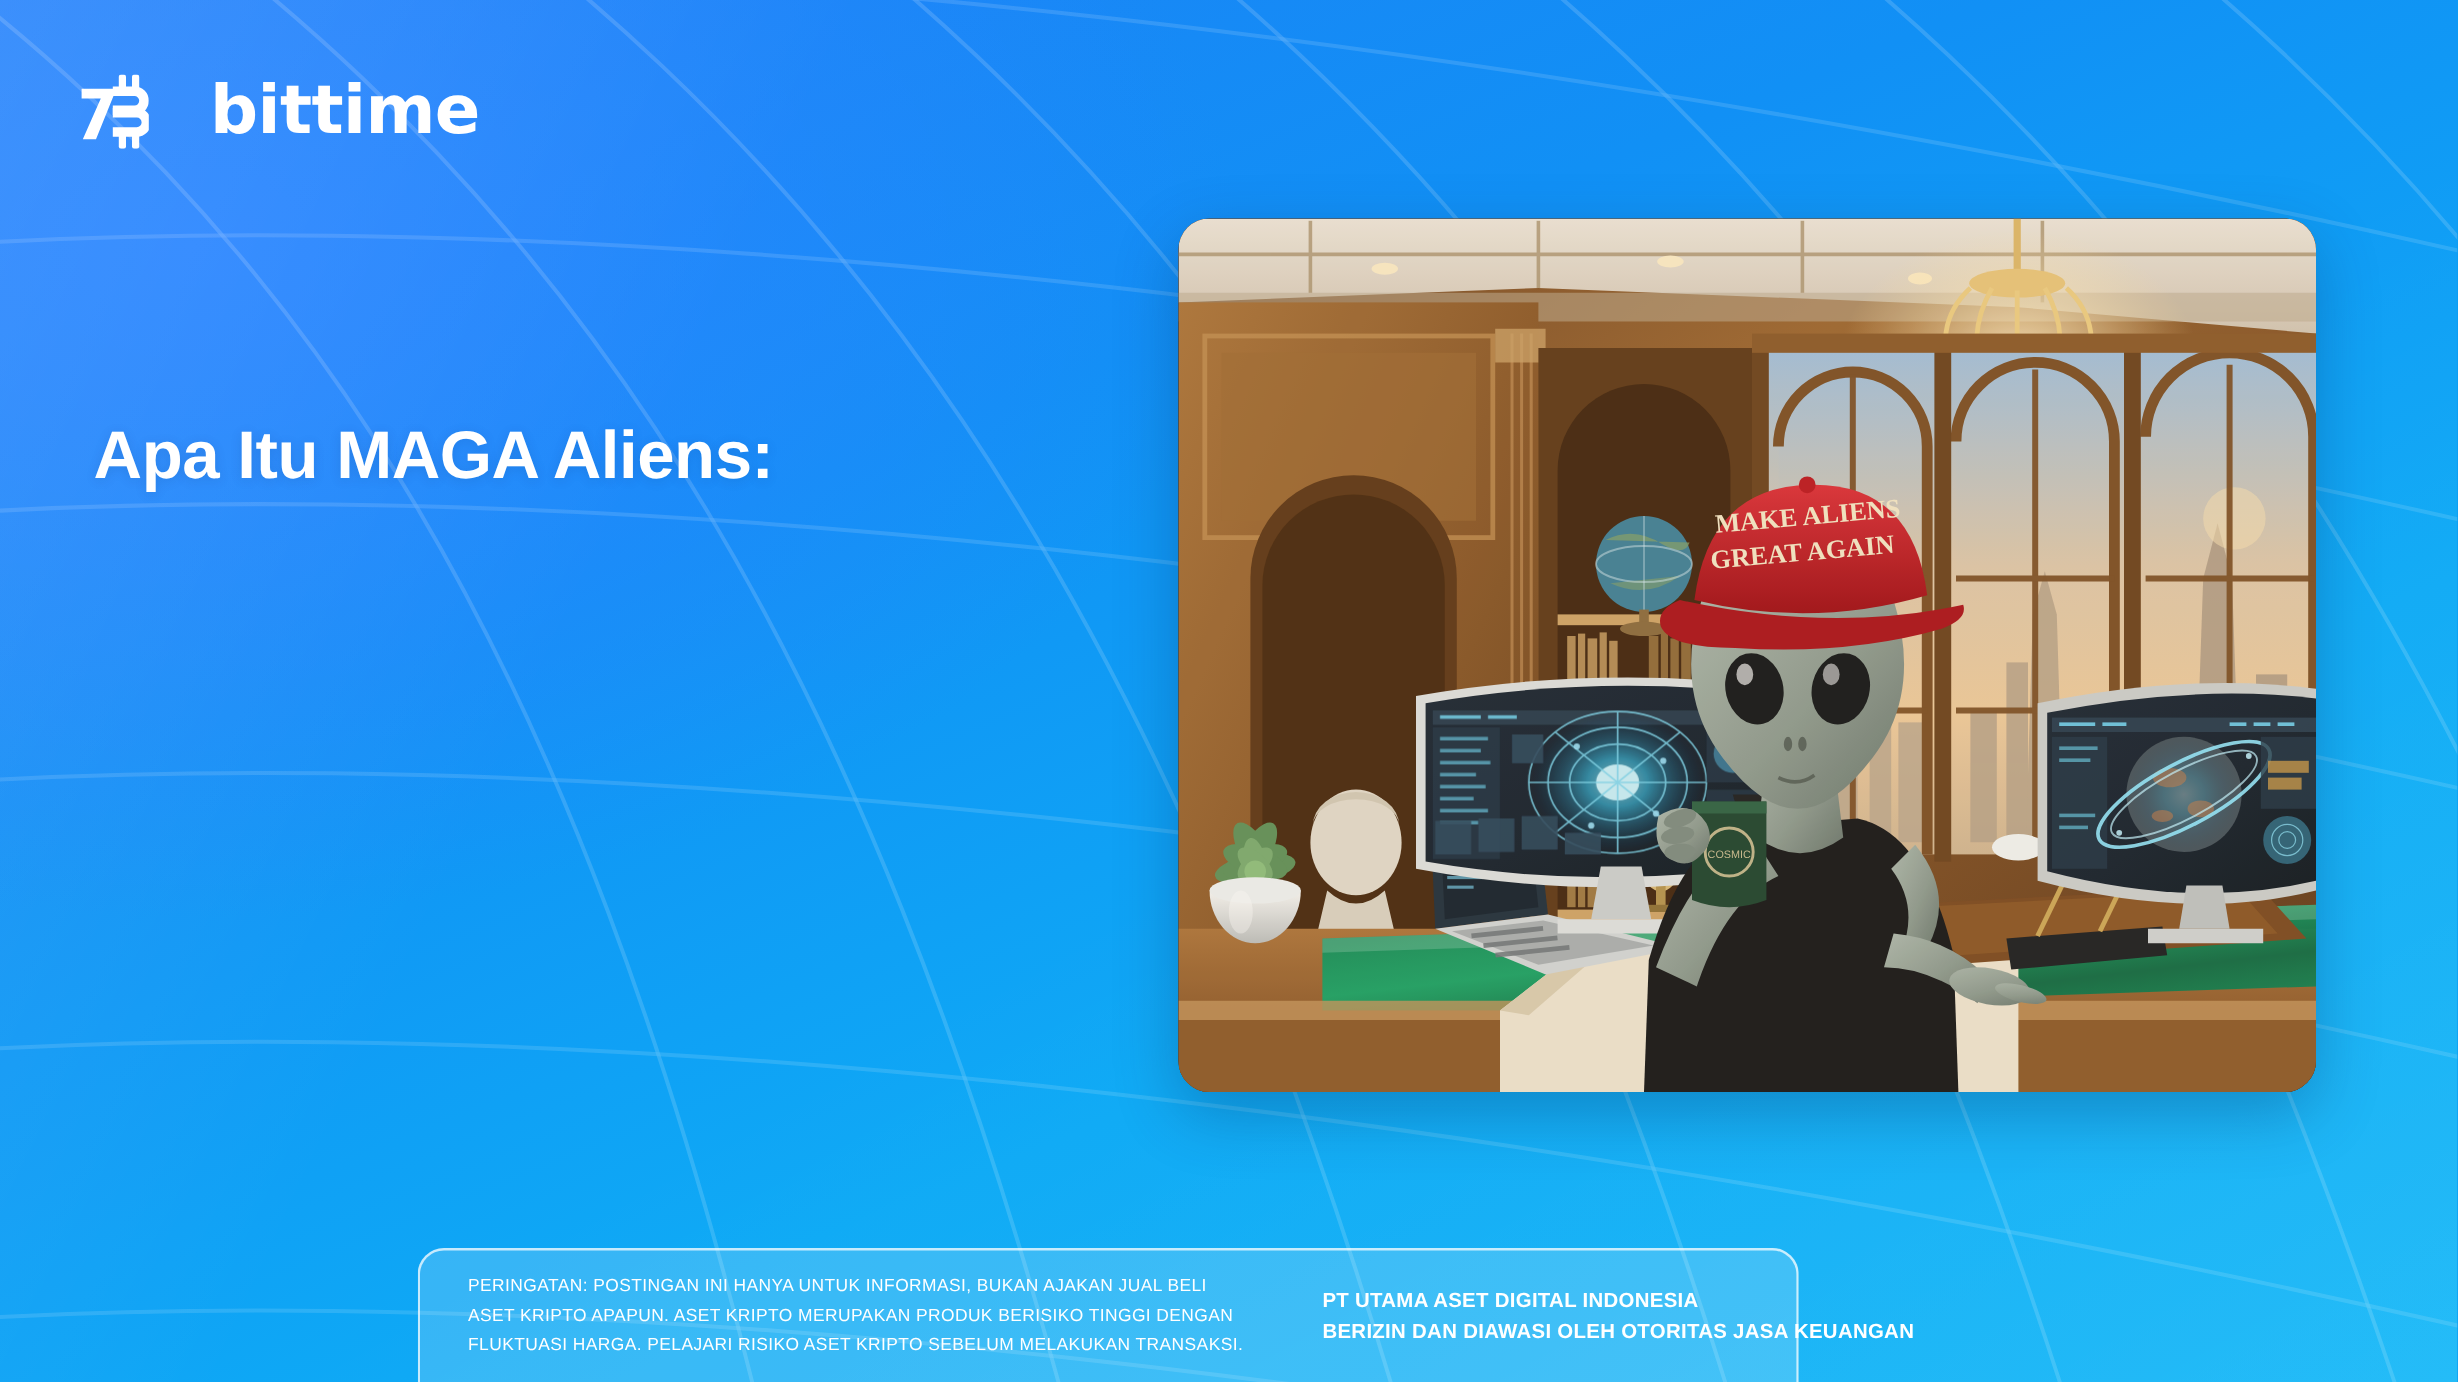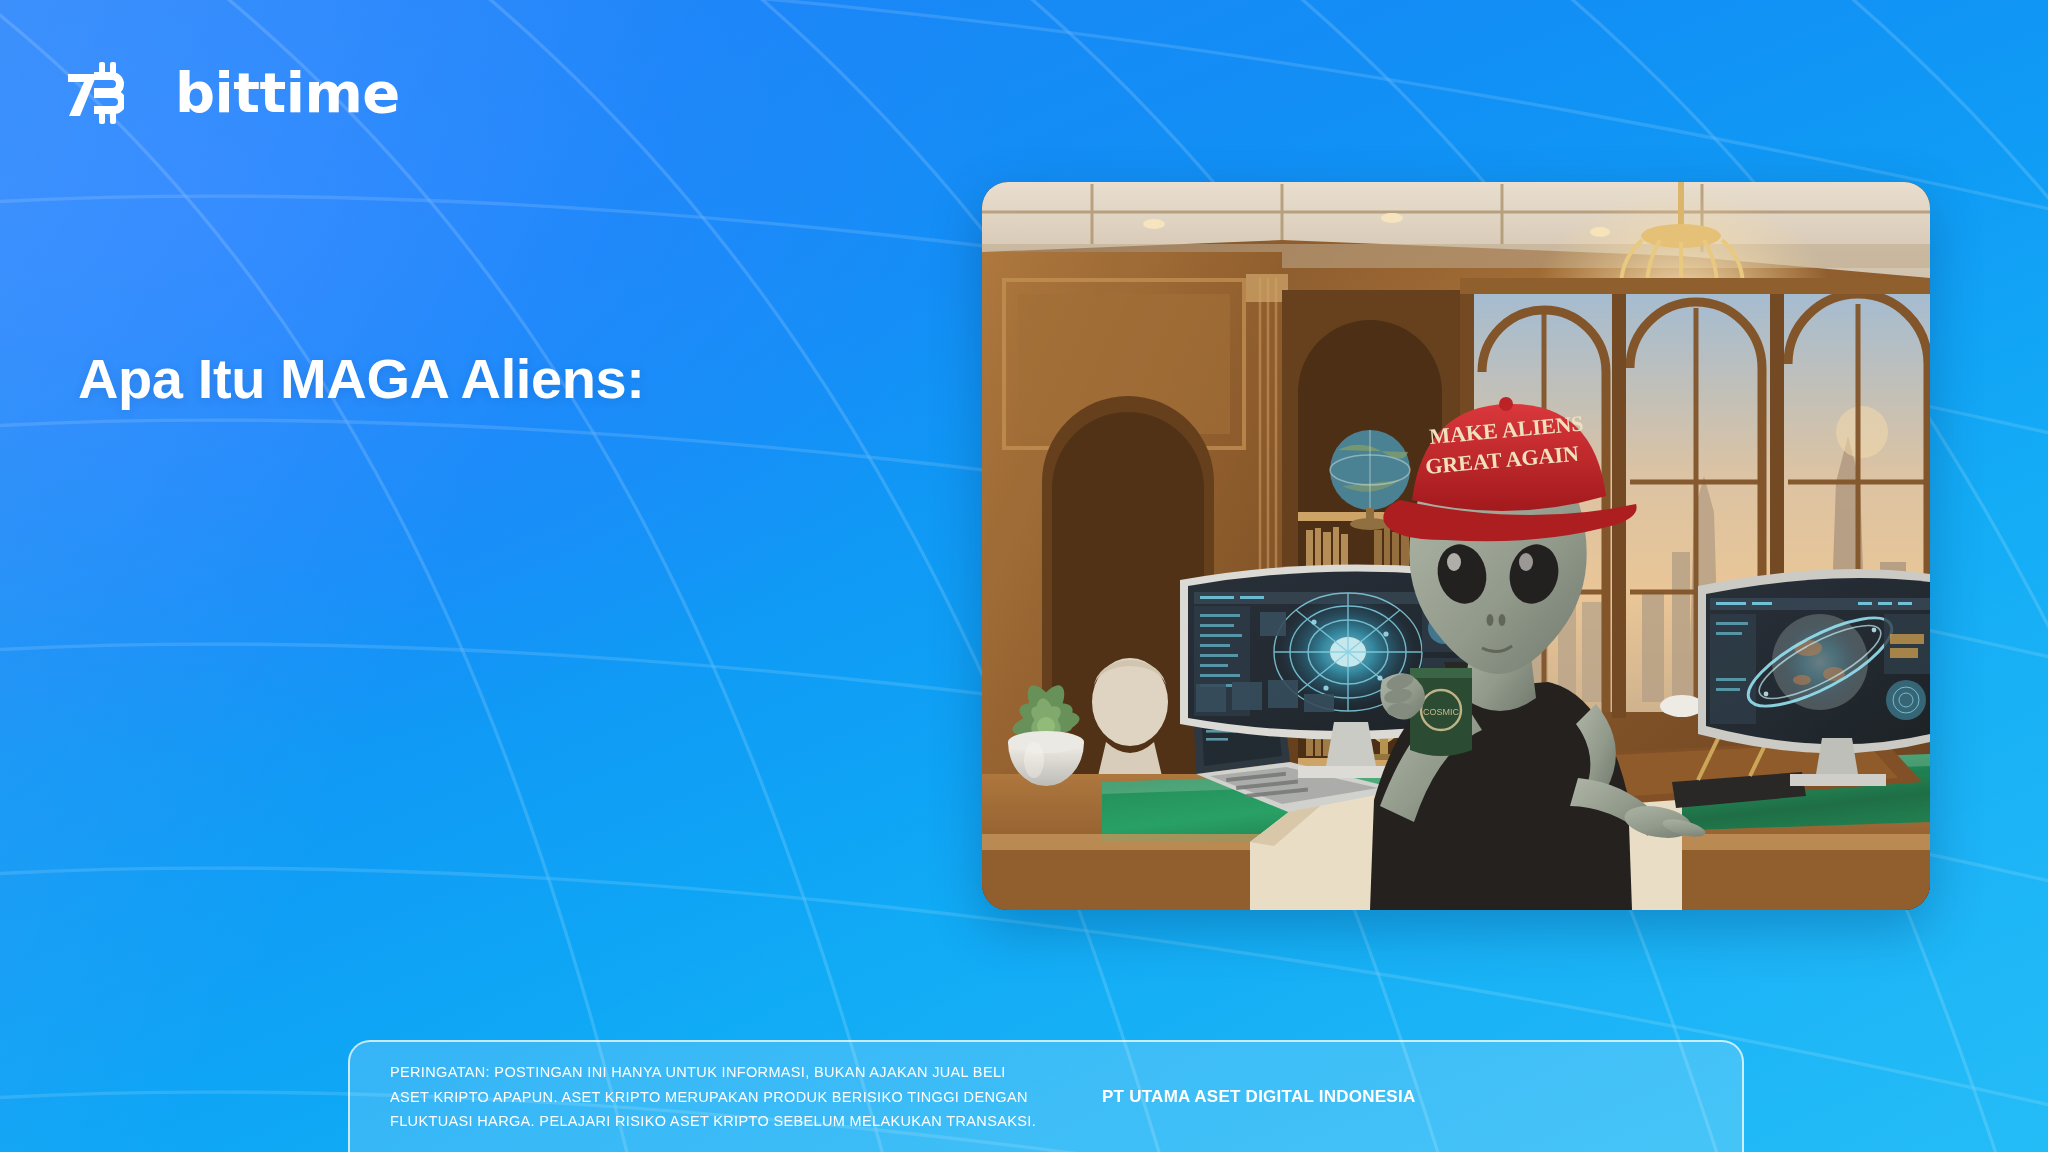--- a/index.html
+++ b/index.html
@@ -64,21 +64,21 @@
     box-shadow:0 18px 52px rgba(0,45,95,.30);
     background:#2a1a10;
   }
   .hero-scene { position:absolute; inset:0; }
   .hero-scene svg { width:100%; height:100%; display:block; }
 
   
   .disclaimer {
     position:absolute;
     left:348px; top:1040px;
-    width:1396px; height:112px;
+    width:1151px; height:112px;
     background:rgba(255,255,255,.17);
     border:2px solid rgba(255,255,255,.72);
     border-bottom:none;
     border-radius:22px 22px 0 0;
     display:flex; align-items:center;
     padding:0 40px;
     gap:46px;
   }
   .disc-left {
     color:#ffffff;
@@ -661,14 +661,15 @@
 </figure>
 
 <div class="disclaimer">
   <div class="disc-left">
     <span>PERINGATAN: POSTINGAN INI HANYA UNTUK INFORMASI, BUKAN AJAKAN JUAL BELI</span>
     <span>ASET KRIPTO APAPUN. ASET KRIPTO MERUPAKAN PRODUK BERISIKO TINGGI DENGAN</span>
     <span>FLUKTUASI HARGA. PELAJARI RISIKO ASET KRIPTO SEBELUM MELAKUKAN TRANSAKSI.</span>
   </div>
   <div class="disc-right">
     <span>PT UTAMA ASET DIGITAL INDONESIA</span>
+    <span>BERIZIN DAN DIAWASI OLEH OTORITAS JASA KEUANGAN</span>
   </div>
 </div>
 
 </body></html>

